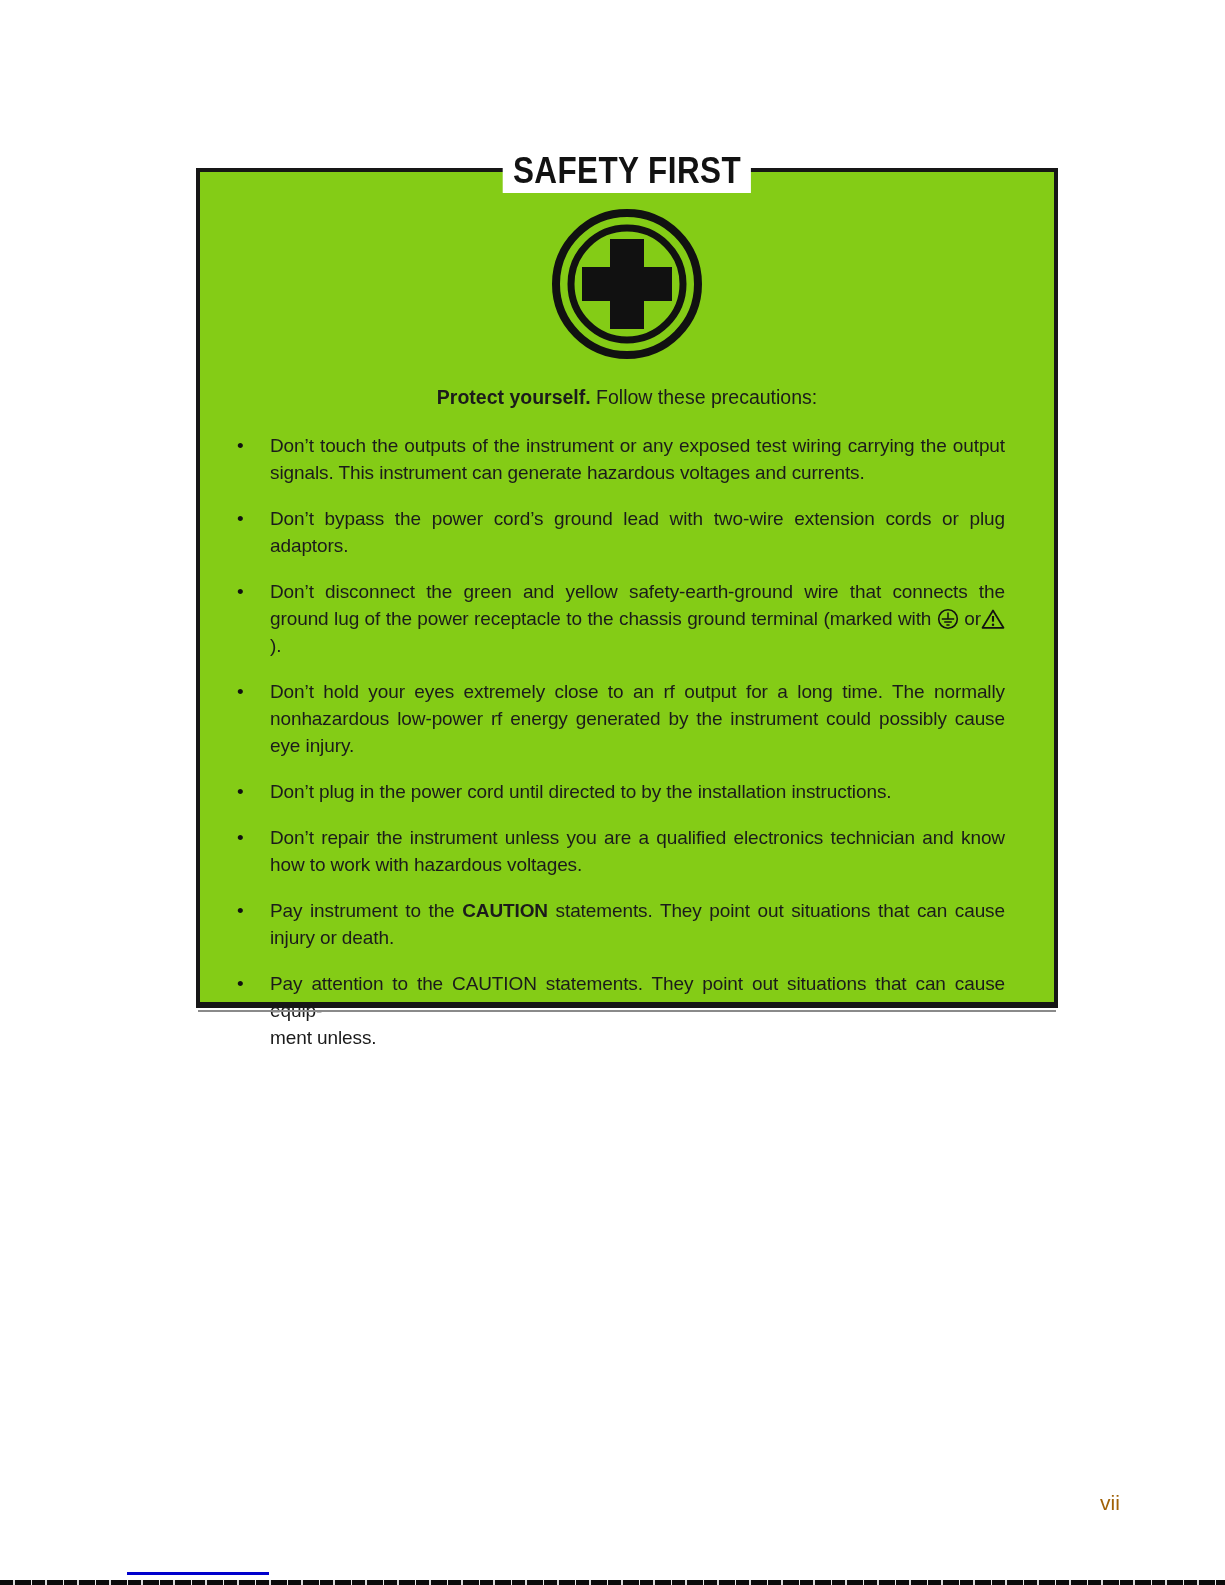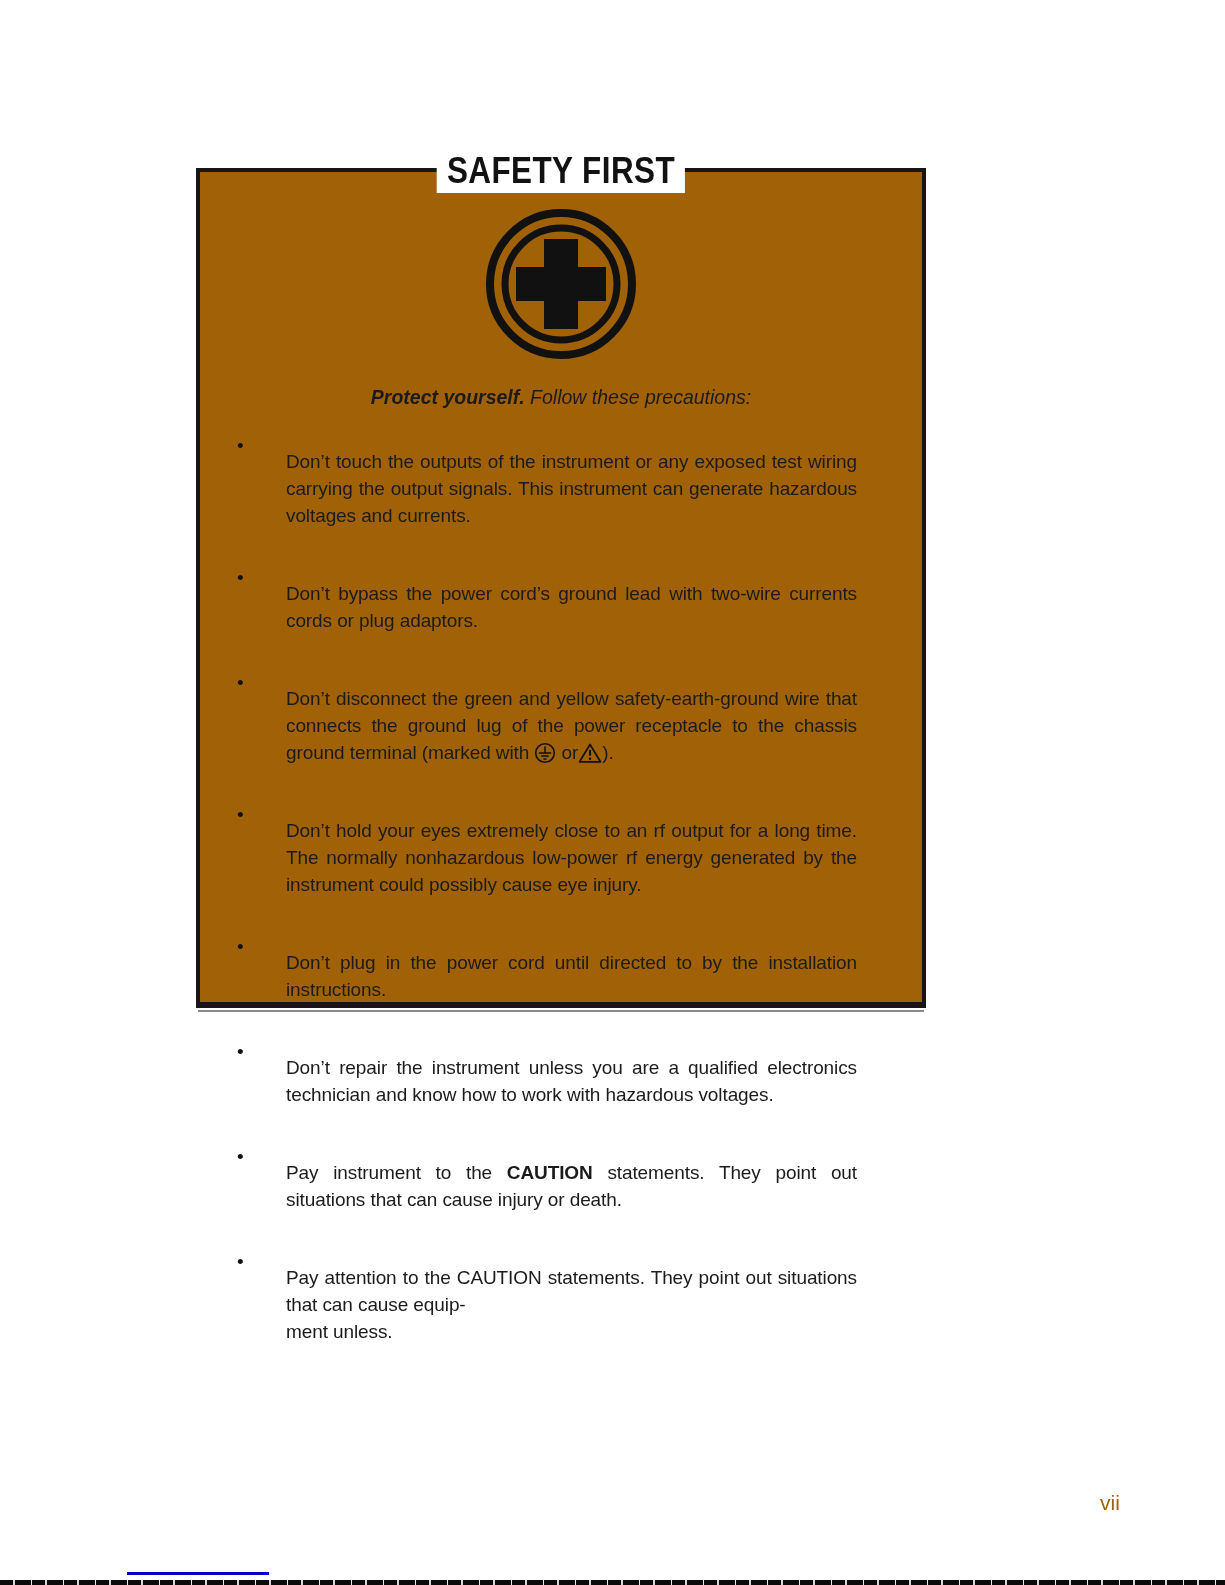--- a/index.html
+++ b/index.html
@@ -10,26 +10,26 @@
     background: #ffffff;
     font-family: "Liberation Sans", sans-serif;
     color: #1b1b1b;
     overflow: hidden;
   }
 
   .safety-box {
     position: absolute;
     left: 196px;
     top: 168px;
-    width: 730px;
+    width: 862px;
     height: 840px;
     box-sizing: border-box;
     border: 4px solid #161616;
     border-bottom-width: 6px;
-    background: #a16207;
+    background: #84cc16;
   }
   .safety-box::after {  
     content: "";
     position: absolute;
     left: -2px;
     right: -2px;
     bottom: -10px;
     height: 2px;
     background: #8a8a8a;
   }
@@ -55,42 +55,41 @@
     width: 152px;
     height: 152px;
   }
 
   .heading {
     margin: 24px 0 0;
     text-align: center;
     font-size: 19.5px;
     line-height: 27px;
     color: #1b1b1b;
-    font-style: italic;
   }
   .heading b { font-weight: bold; }
 
   .bullets {
     margin-top: 21px;
     padding: 0 49px 0 37px;
   }
   .bullet-item {
     display: flex;
     margin-bottom: 19px;
   }
   .bullet-dot {
     flex: 0 0 33px;
     width: 33px;
     font-size: 19px;
     line-height: 27px;
     color: #111;
   }
   .bullet-text {
     flex: 1;
-    margin: 16px;
+    margin: 0;
     font-size: 19px;
     line-height: 27px;
     text-align: justify;
     letter-spacing: -0.1px;
   }
   .bullet-text b { font-weight: bold; }
 
   .sym {
     height: 22px;
     vertical-align: -5px;
@@ -143,21 +142,21 @@
 
     <div class="bullets">
 
       <div class="bullet-item">
         <span class="bullet-dot">•</span>
         <p class="bullet-text">Don’t touch the outputs of the instrument or any exposed test wiring carrying the output signals. This instrument can generate hazardous voltages and currents.</p>
       </div>
 
       <div class="bullet-item">
         <span class="bullet-dot">•</span>
-        <p class="bullet-text">Don’t bypass the power cord’s ground lead with two-wire currents cords or plug adaptors.</p>
+        <p class="bullet-text">Don’t bypass the power cord’s ground lead with two-wire extension cords or plug adaptors.</p>
       </div>
 
       <div class="bullet-item">
         <span class="bullet-dot">•</span>
         <p class="bullet-text"><span>Don’t disconnect the green and yellow safety-earth-ground wire that connects the ground lug of the power receptacle to the chassis ground terminal (marked with </span><svg class="sym" viewBox="0 0 22 22" width="22" height="22" xmlns="http://www.w3.org/2000/svg">
               <circle cx="11" cy="11" r="9.3" fill="none" stroke="#111" stroke-width="1.6"></circle>
               <path d="M11 4.5 V11 M4.8 11 H17.2 M7.2 14 H14.8 M9.4 17 H12.6" fill="none" stroke="#111" stroke-width="1.5"></path>
             </svg><span> or</span><svg class="sym" viewBox="0 0 24 21" width="24" height="21" xmlns="http://www.w3.org/2000/svg">
               <path d="M12 2 L22.5 19.3 H1.5 Z" fill="none" stroke="#111" stroke-width="1.7" stroke-linejoin="round"></path>
               <path d="M12 7.5 V13.2" stroke="#111" stroke-width="2.1"></path>

